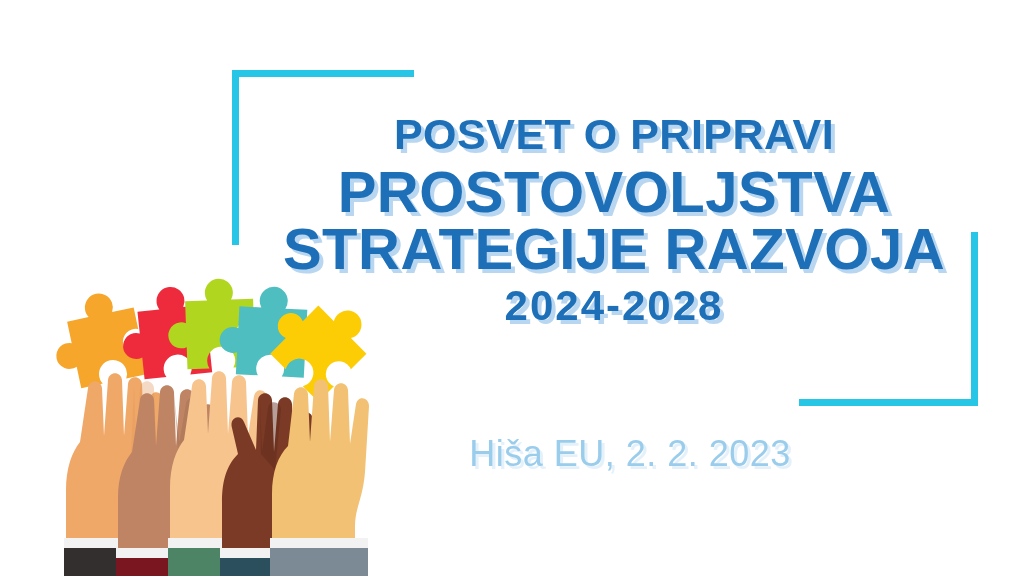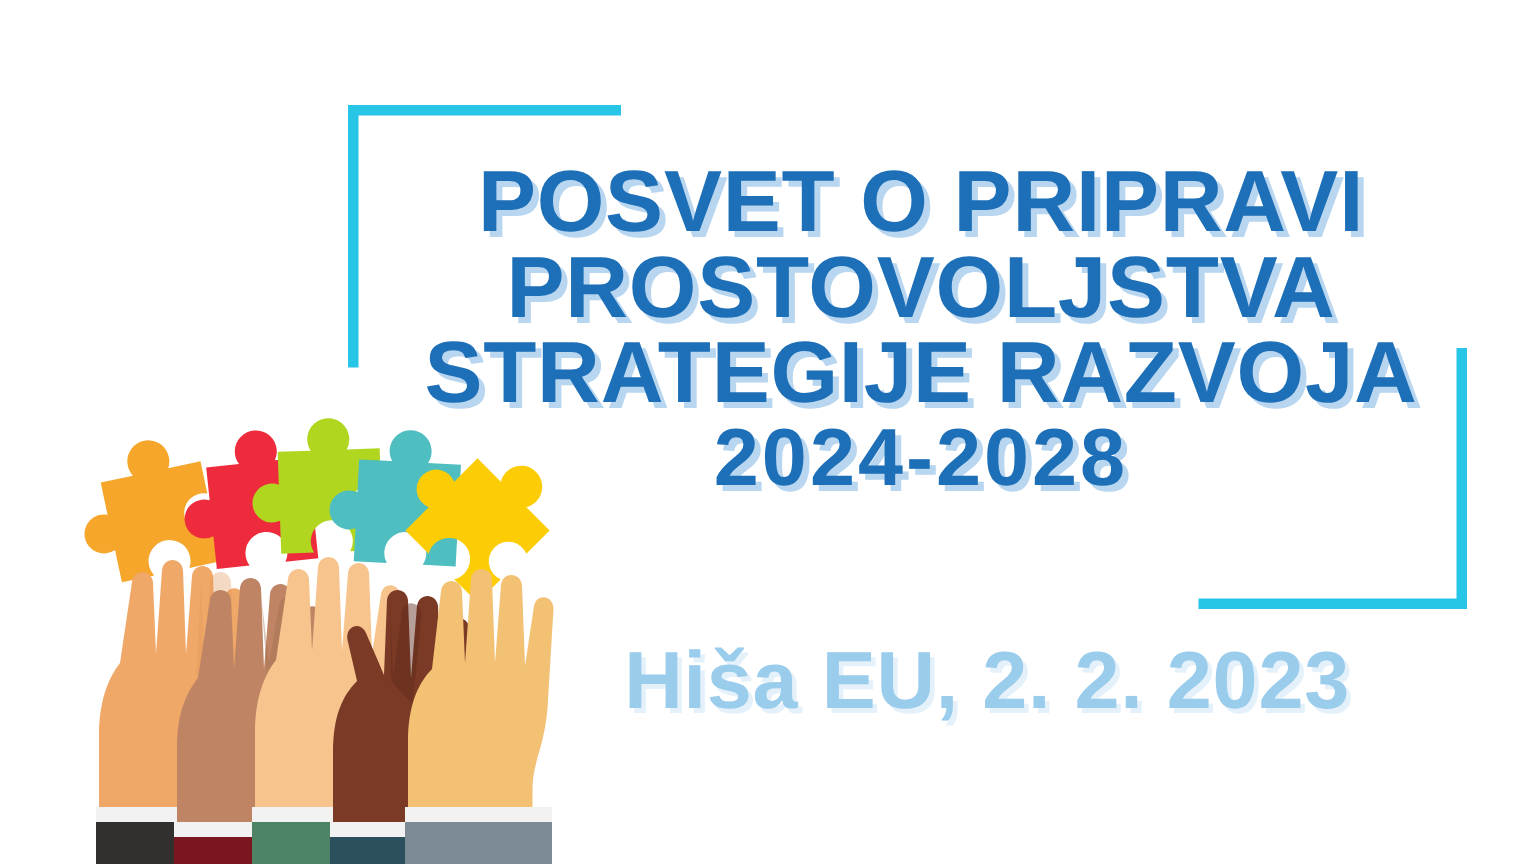--- a/index.html
+++ b/index.html
@@ -48,35 +48,35 @@
     font-family: "Liberation Sans", sans-serif;
     font-weight: bold;
     font-size: 60px;
     line-height: 57px;
     letter-spacing: 0.5px;
     color: #1D6FB7;
     text-shadow: 4px 4px 0 rgba(160, 200, 235, 0.75);
     white-space: nowrap;
     margin: 0;
   }
-  #title-line-1 { font-size: 58px; }
+  #title-line-1 { font-size: 43px; }
   #title-line-2 { font-size: 58px; }
   #title-line-3 { font-size: 58px; }
-  #title-line-4 { font-size: 54px; letter-spacing: 2px; }
+  #title-line-4 { font-size: 42px; letter-spacing: 2px; }
 
   
   #subtitle {
     position: absolute;
     left: 360px;
     top: 429px;
     width: 540px;
-    text-align: right;
+    text-align: center;
     font-family: "Liberation Sans", sans-serif;
-    font-weight: bold;
-    font-size: 54px;
+    font-weight: normal;
+    font-size: 36px;
     line-height: 50px;
     letter-spacing: 0.5px;
     color: #9ACCEC;
     text-shadow: 3px 3px 0 rgba(225, 240, 250, 0.9);
     white-space: nowrap;
   }
 
   
   #illustration {
     position: absolute;

